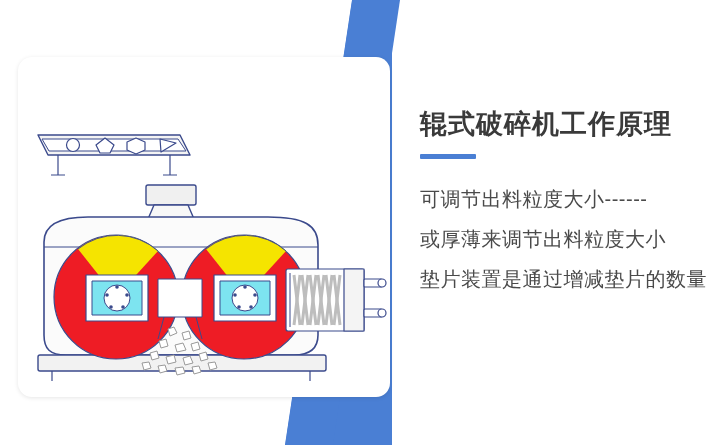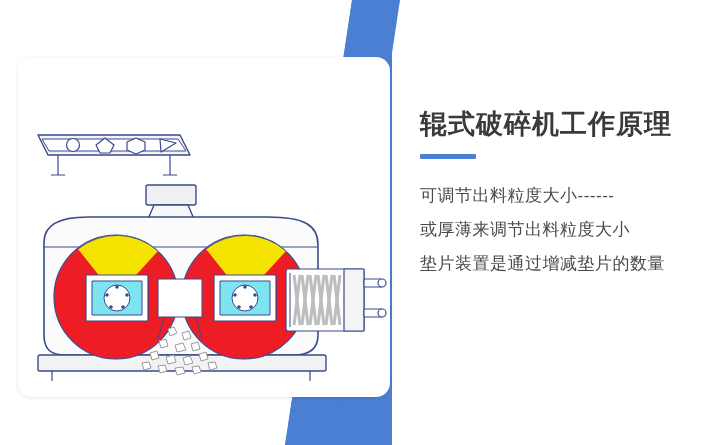--- a/index.html
+++ b/index.html
@@ -47,21 +47,21 @@
     margin:0 0 14px 0;
     white-space:nowrap;
   }
   .rule{
     width:56px;height:5px;
     background:#4a7fd4;
     margin:0 0 20px 0;
     border-radius:1px;
   }
   .para{
-    font-size:17px;
+    font-size:20px;
     color:#4a4a4a;
     line-height:2.0;
     margin:0;
     letter-spacing:0.5px;
   }
   .para .ln{display:block;white-space:nowrap;}
 </style>
 </head>
 <body>
 

